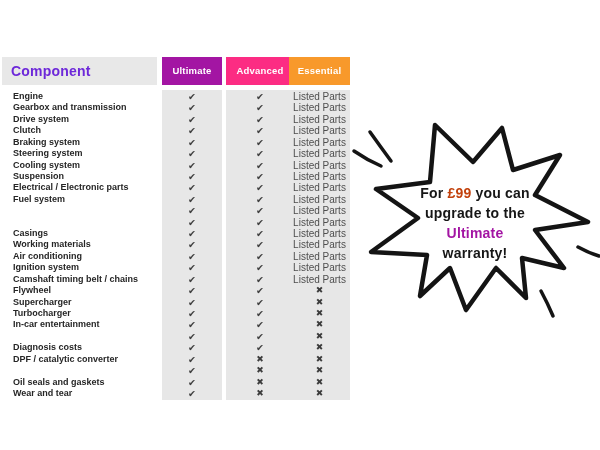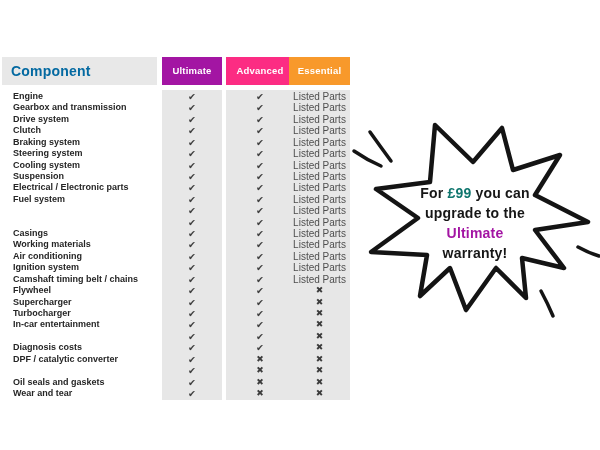--- a/index.html
+++ b/index.html
@@ -6,21 +6,21 @@
   .stage{
     position:relative;width:600px;height:450px;background:#ffffff;overflow:hidden;
     font-family:"Liberation Sans","DejaVu Sans",sans-serif;
   }
   
   .comp-header{
     position:absolute;left:2px;top:57px;width:155px;height:28px;
     background:#e8e8e8;display:flex;align-items:center;
   }
   .comp-header span{
-    padding-left:9px;font-size:14px;font-weight:700;color:#0369a1;letter-spacing:.2px;
+    padding-left:9px;font-size:14px;font-weight:700;color:#6d28d9;letter-spacing:.2px;
   }
   .plan-header{
     position:absolute;top:57px;height:28px;color:#ffffff;
     font-size:9.5px;font-weight:700;text-align:center;line-height:28px;letter-spacing:.2px;
   }
   .col-u{left:162px;width:60px;}
   .col-a{left:226px;width:68px;}
   .col-e{left:289px;width:61px;}
   
   .colbg{position:absolute;top:90px;height:310px;background:#e7e7e7;}
@@ -231,19 +231,19 @@
       <path d="M20,22 Q30,36 41,51"></path>
       <path d="M4,41 Q17,50 31,56"></path>
       <path d="M228,137 Q239,143 249,146"></path>
       <path d="M191,181 Q198,194 203,206"></path>
     </g>
     <path d="M85,15 L123,52 L152,18 L163,60 L210,45 L185,85 L238,112 L185,120 L214,158 L172,148
          L176,188 L146,158 L116,200 L100,158 L70,186 L77,145 L21,142 L68,108 L26,79 L80,72 Z" fill="#ffffff" stroke="#141414" stroke-width="4.5" stroke-linejoin="round"></path>
   </svg>
 
   <div class="callout-text">
-    <div><span>For </span><span class="price" style="color: #0f766e;">£99</span><span> you can</span></div>
+    <div><span>For </span><span class="price" style="color: #c2410c;">£99</span><span> you can</span></div>
     <div>upgrade to the</div>
     <div class="highlight" style="color: rgb(163, 21, 163);">Ultimate</div>
     <div>warranty!</div>
   </div>
 
 </div>
 
 </body></html>

